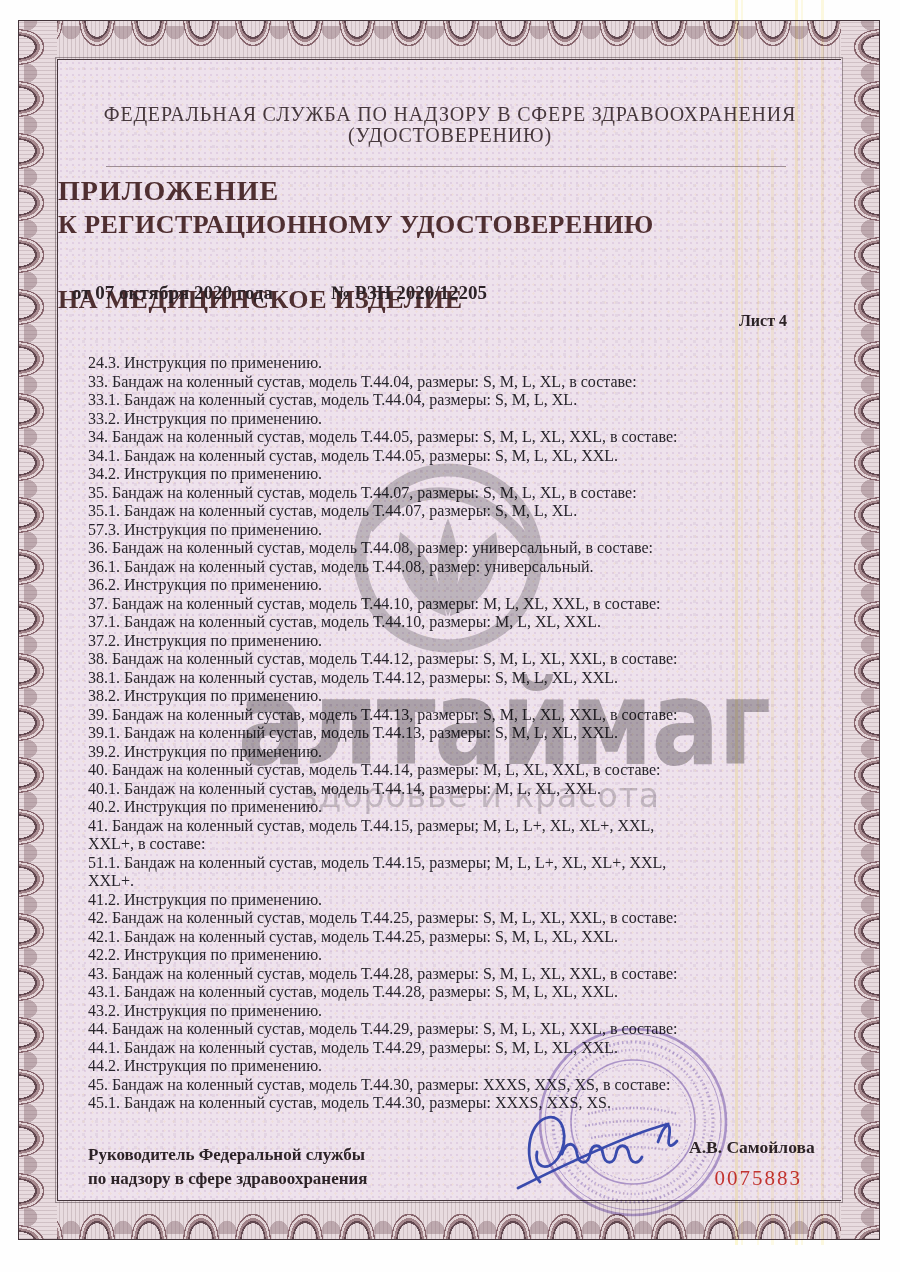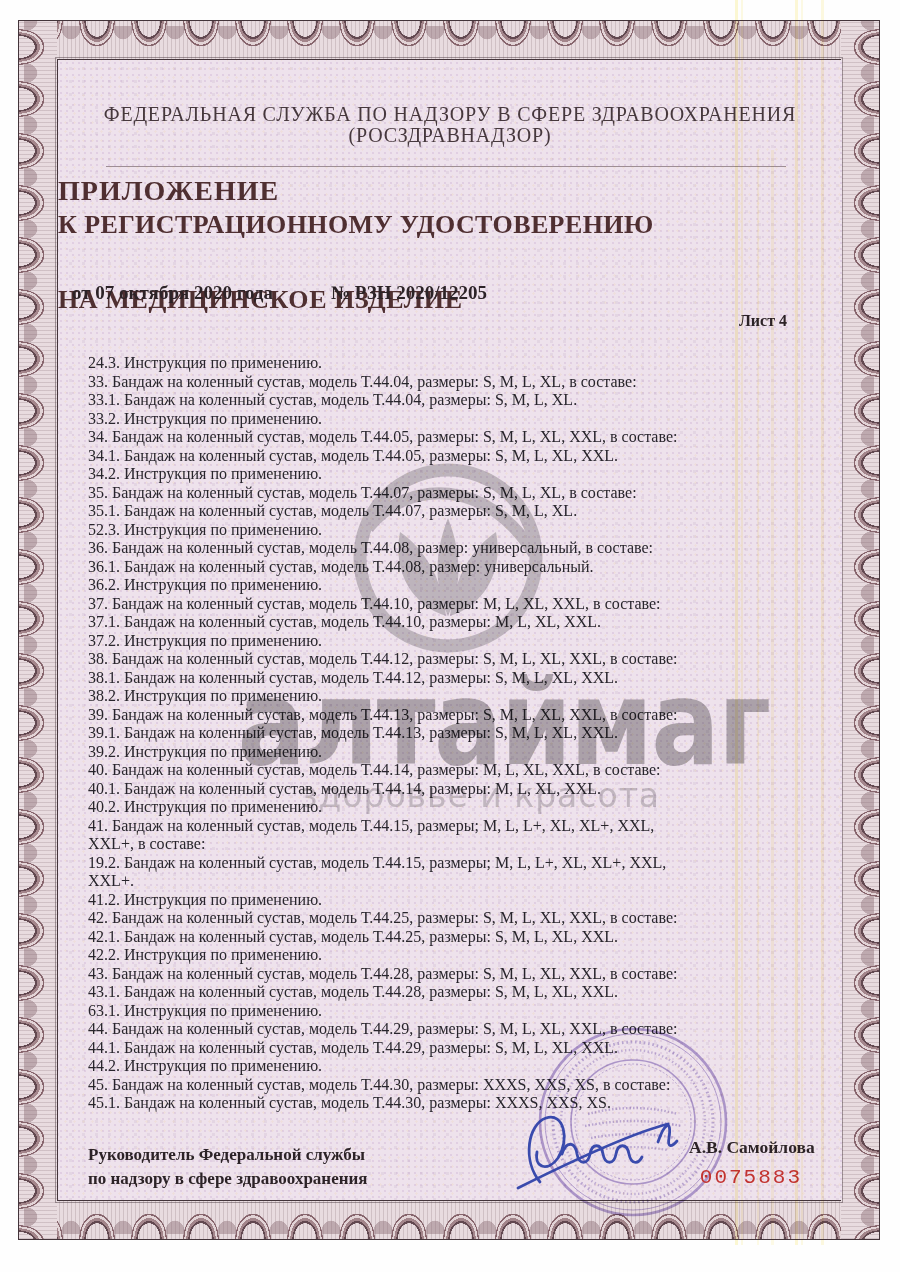--- a/index.html
+++ b/index.html
@@ -62,21 +62,21 @@
   .sheet{position:absolute;top:252px;right:55px;font-size:16px;font-weight:bold;color:#2c2327;}
 
   .list{position:absolute;top:294px;left:30px;right:6px;font-size:16px;line-height:18.5px;
     color:#28252c;}
   .list .line{white-space:nowrap;}
 
   .footer-title{position:absolute;top:1059px;left:30px;font-size:17px;font-weight:bold;
     color:#2c2327;line-height:23.5px;margin-top:24px;}
   .signer-name{position:absolute;top:1077px;left:631px;font-size:17.5px;font-weight:bold;
     color:#2c2327;}
-  .serial{position:absolute;top:1106px;right:40px;font-family:Liberation Mono, monospace;
+  .serial{position:absolute;top:1106px;right:40px;font-family:Liberation Serif, serif;
     font-size:21px;letter-spacing:2px;color:#c23330;}
 
   
   .wm-logo{position:absolute;left:290px;top:398px;width:200px;height:200px;opacity:.40;
     mix-blend-mode:multiply;}
   .wm-brand{position:absolute;left:140px;top:608px;width:564px;text-align:center;
     font-family:"DejaVu Sans",sans-serif;font-weight:bold;font-size:118px;line-height:110px;
     color:rgba(112,110,112,.50);letter-spacing:-2px;transform:scaleX(.86);
     mix-blend-mode:multiply;}
   .wm-tagline{position:absolute;left:140px;top:716px;width:564px;text-align:center;
@@ -99,21 +99,21 @@
     <div class="band band-bottom"></div>
     <div class="band band-left"></div>
     <div class="band band-right"></div>
     <div class="inner-frame"></div>
   </div>
 
   <div class="paper">
 
     <div class="agency">
       <div>ФЕДЕРАЛЬНАЯ СЛУЖБА ПО НАДЗОРУ В СФЕРЕ ЗДРАВООХРАНЕНИЯ</div>
-      <div>(РОСЗДРАВНАДЗОР)</div>
+      <div>(УДОСТОВЕРЕНИЮ)</div>
     </div>
 
     <div class="divider"></div>
 
     <div class="title title-1">ПРИЛОЖЕНИЕ</div>
     <div class="title title-2">К РЕГИСТРАЦИОННОМУ УДОСТОВЕРЕНИЮ</div>
     <div class="title title-3">НА МЕДИЦИНСКОЕ ИЗДЕЛИЕ</div>
 
     <div class="date-row">
       <span>от  07 октября 2020 года</span>
@@ -125,47 +125,47 @@
     <div class="list">
         <div class="line">24.3. Инструкция по применению.</div>
         <div class="line">33. Бандаж на коленный сустав, модель Т.44.04, размеры: S, M, L, XL, в составе:</div>
         <div class="line">33.1. Бандаж на коленный сустав, модель Т.44.04, размеры: S, M, L, XL.</div>
         <div class="line">33.2. Инструкция по применению.</div>
         <div class="line">34. Бандаж на коленный сустав, модель Т.44.05, размеры: S, M, L, XL, XXL, в составе:</div>
         <div class="line">34.1. Бандаж на коленный сустав, модель Т.44.05, размеры: S, M, L, XL, XXL.</div>
         <div class="line">34.2. Инструкция по применению.</div>
         <div class="line">35. Бандаж на коленный сустав, модель Т.44.07, размеры: S, M, L, XL, в составе:</div>
         <div class="line">35.1. Бандаж на коленный сустав, модель Т.44.07, размеры: S, M, L, XL.</div>
-        <div class="line">52.3. Инструкция по применению.</div>
+        <div class="line">57.3. Инструкция по применению.</div>
         <div class="line">36. Бандаж на коленный сустав, модель Т.44.08, размер: универсальный, в составе:</div>
         <div class="line">36.1. Бандаж на коленный сустав, модель Т.44.08, размер: универсальный.</div>
         <div class="line">36.2. Инструкция по применению.</div>
         <div class="line">37. Бандаж на коленный сустав, модель Т.44.10, размеры: M, L, XL, XXL, в составе:</div>
         <div class="line">37.1. Бандаж на коленный сустав, модель Т.44.10, размеры: M, L, XL, XXL.</div>
         <div class="line">37.2. Инструкция по применению.</div>
         <div class="line">38. Бандаж на коленный сустав, модель Т.44.12, размеры: S, M, L, XL, XXL, в составе:</div>
         <div class="line">38.1. Бандаж на коленный сустав, модель Т.44.12, размеры: S, M, L, XL, XXL.</div>
         <div class="line">38.2. Инструкция по применению.</div>
         <div class="line">39. Бандаж на коленный сустав, модель Т.44.13, размеры: S, M, L, XL, XXL, в составе:</div>
         <div class="line">39.1. Бандаж на коленный сустав, модель Т.44.13, размеры: S, M, L, XL, XXL.</div>
         <div class="line">39.2. Инструкция по применению.</div>
         <div class="line">40. Бандаж на коленный сустав, модель Т.44.14, размеры: M, L, XL, XXL, в составе:</div>
         <div class="line">40.1. Бандаж на коленный сустав, модель Т.44.14, размеры: M, L, XL, XXL.</div>
         <div class="line">40.2. Инструкция по применению.</div>
         <div class="line">41. Бандаж на коленный сустав, модель Т.44.15, размеры; M, L, L+, XL, XL+, XXL,</div>
         <div class="line">XXL+, в составе:</div>
-        <div class="line">19.2. Бандаж на коленный сустав, модель Т.44.15, размеры; M, L, L+, XL, XL+, XXL,</div>
+        <div class="line">51.1. Бандаж на коленный сустав, модель Т.44.15, размеры; M, L, L+, XL, XL+, XXL,</div>
         <div class="line">XXL+.</div>
         <div class="line">41.2. Инструкция по применению.</div>
         <div class="line">42. Бандаж на коленный сустав, модель Т.44.25, размеры: S, M, L, XL, XXL, в составе:</div>
         <div class="line">42.1. Бандаж на коленный сустав, модель Т.44.25, размеры: S, M, L, XL, XXL.</div>
         <div class="line">42.2. Инструкция по применению.</div>
         <div class="line">43. Бандаж на коленный сустав, модель Т.44.28, размеры: S, M, L, XL, XXL, в составе:</div>
         <div class="line">43.1. Бандаж на коленный сустав, модель Т.44.28, размеры: S, M, L, XL, XXL.</div>
-        <div class="line">63.1. Инструкция по применению.</div>
+        <div class="line">43.2. Инструкция по применению.</div>
         <div class="line">44. Бандаж на коленный сустав, модель Т.44.29, размеры: S, M, L, XL, XXL, в составе:</div>
         <div class="line">44.1. Бандаж на коленный сустав, модель Т.44.29, размеры: S, M, L, XL, XXL.</div>
         <div class="line">44.2. Инструкция по применению.</div>
         <div class="line">45. Бандаж на коленный сустав, модель Т.44.30, размеры: XXXS, XXS, XS, в составе:</div>
         <div class="line">45.1. Бандаж на коленный сустав, модель Т.44.30, размеры: XXXS, XXS, XS.</div>
       </div>
 
     <svg class="wm-logo" viewBox="0 0 200 200">
       <g fill="none" stroke="#7d7b7d" stroke-width="13">
         <circle cx="100" cy="100" r="88"></circle>

